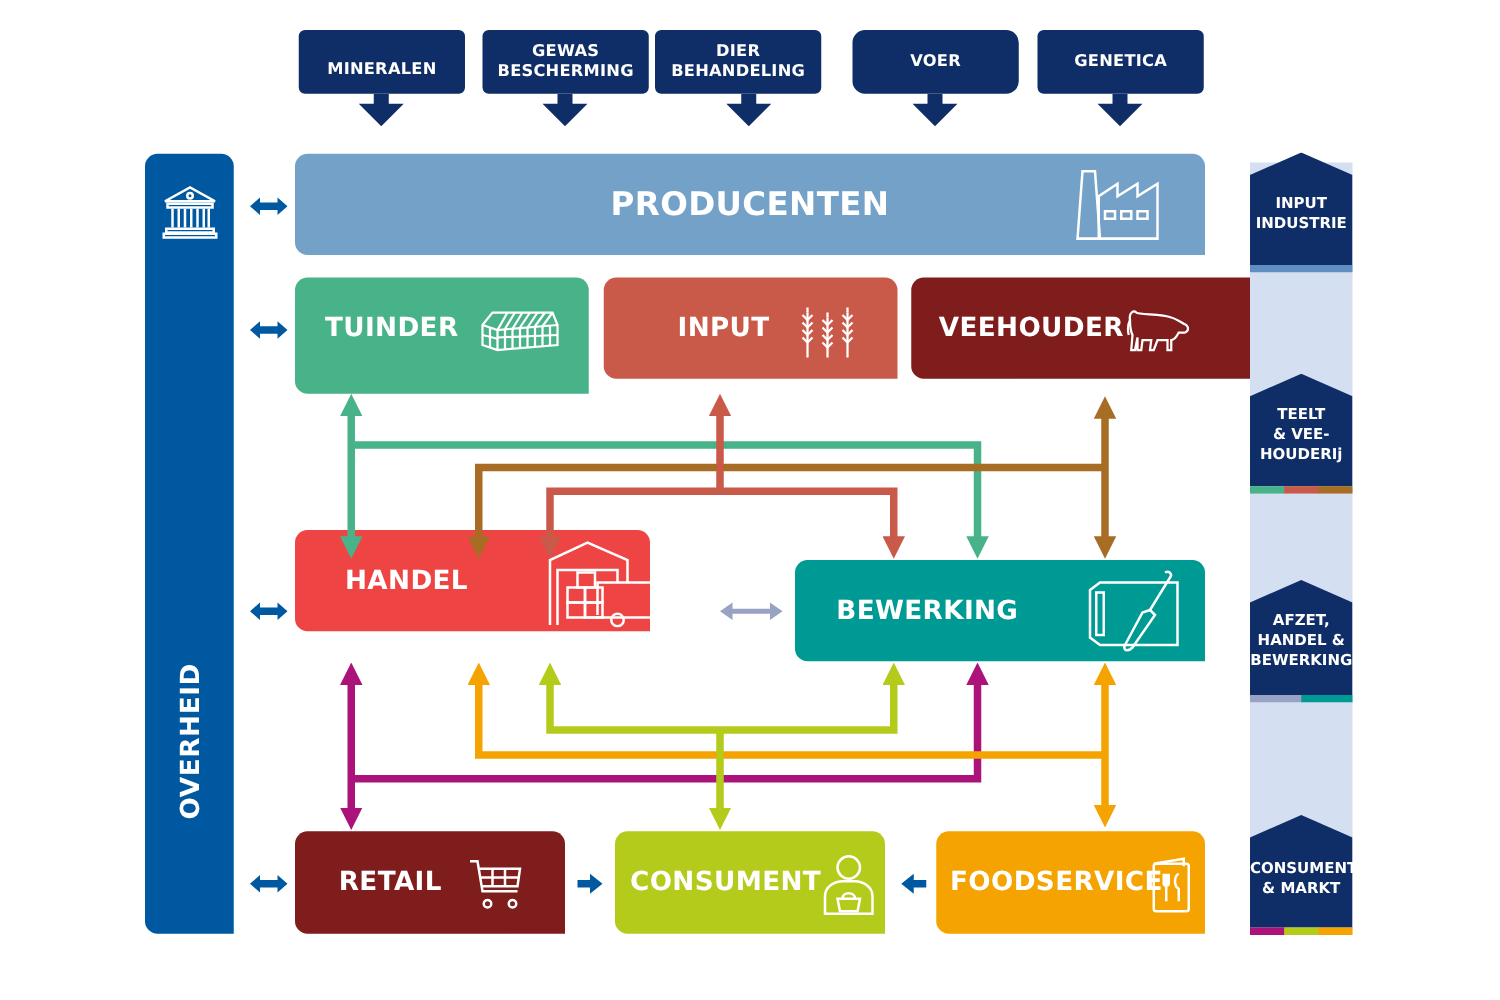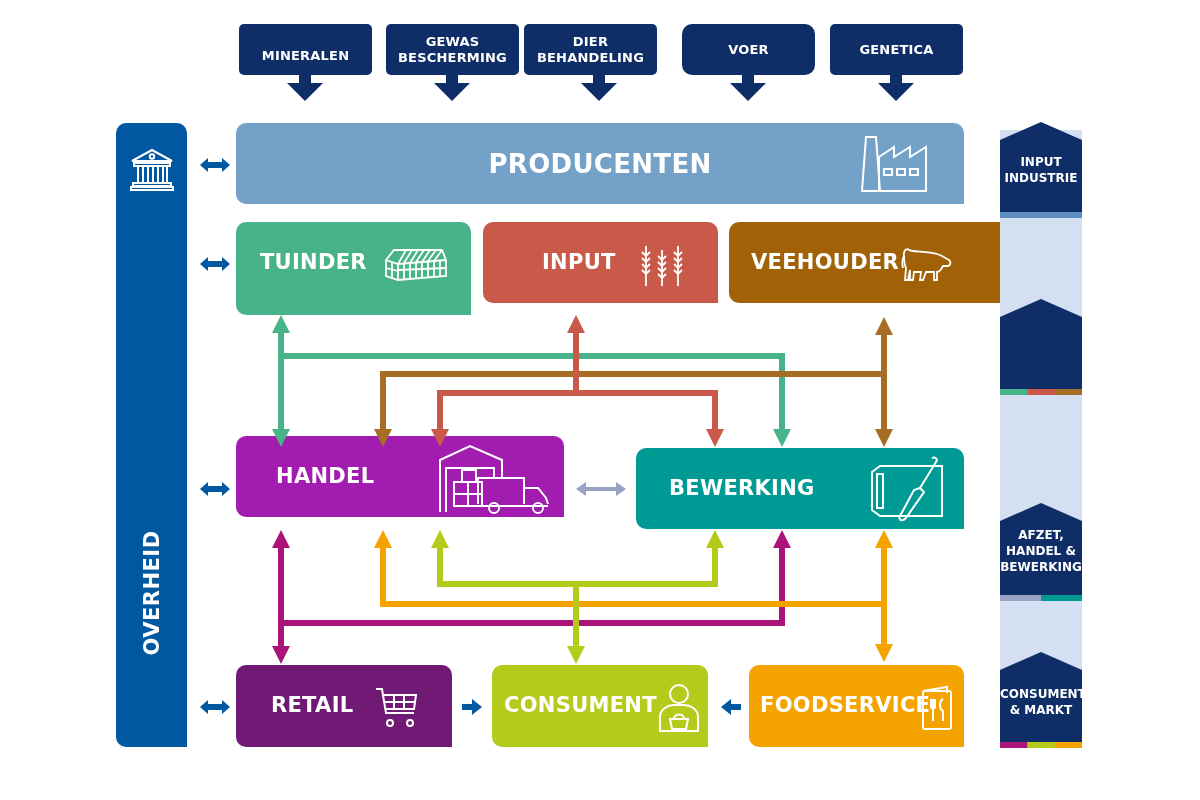--- a/index.html
+++ b/index.html
@@ -147,31 +147,31 @@
       <path d="M8 46 L8 10"></path>
         <path d="M8 6 L8 10 M4 12 L8 16 L12 12 M4 18 L8 22 L12 18 M4 24 L8 28 L12 24 M4 30 L8 34 L12 30"></path>
       <path d="M24 46 L24 14"></path>
         <path d="M24 10 L24 14 M20 16 L24 20 L28 16 M20 22 L24 26 L28 22 M20 28 L24 32 L28 28 M20 34 L24 38 L28 34"></path>
       <path d="M40 46 L40 10"></path>
         <path d="M40 6 L40 10 M36 12 L40 16 L44 12 M36 18 L40 22 L44 18 M36 24 L40 28 L44 24 M36 30 L40 34 L44 30"></path>
     </g>
   </svg>
 </div>
 
-<div class="box" style="left:729px;top:222px;width:283px;height:81px;background:#a16207">
+<div class="box" style="left:729px;top:222px;width:283px;height:81px;background:#7f1d1d">
   <span class="lbl" style="left:22px;top:28px">VEEHOUDER</span>
   <svg class="ico" style="left:172px;top:24px" width="52" height="36" viewBox="0 0 52 36">
     <g fill="none" stroke="#fff" stroke-width="1.8">
       <path d="M3 10 C2 4 6 2 8 4 C10 6 28 5 36 8 C40 9 44 12 48 14 C50 16 50 19 47 20 L42 20 C40 24 38 26 36 26 L36 34 L33 34 L33 26 L25 26 L22 34 L19 34 L20 26 L13 26 L12 34 L9 34 L9 24 L7 34 L4 34 L5 22 C3 18 3 14 3 10 Z"></path>
       <path d="M3 10 C1 14 1 18 2 22"></path>
     </g>
   </svg>
 </div>
 
-<div class="box" style="left:236px;top:436px;width:328px;height:81px;background:#a21caf">
+<div class="box" style="left:236px;top:424px;width:284px;height:81px;background:#ef4444">
   <span class="lbl" style="left:40px;top:28px">HANDEL</span>
   <svg class="ico" style="left:200px;top:6px" width="118" height="72" viewBox="0 0 118 72">
     <g fill="none" stroke="#fff" stroke-width="2">
       <path d="M4 70 L4 18 L34 4 L66 18 L66 36"></path>
       <path d="M10 70 L10 26 L58 26 L58 36"></path>
       <rect x="18" y="40" width="14" height="12"></rect>
         <rect x="26" y="28" width="14" height="12"></rect>
         <rect x="32" y="40" width="14" height="12"></rect>
       <rect x="18" y="52" width="14" height="12"></rect>
         <rect x="32" y="52" width="14" height="12"></rect>
@@ -193,21 +193,21 @@
   <svg class="ico" style="left:232px;top:6px" width="80" height="70" viewBox="0 0 80 70">
     <g fill="none" stroke="#fff" stroke-width="2">
       <path d="M4 18 L12 12 L74 12 L74 62 L12 62 L4 56 Z"></path>
       <rect x="9" y="20" width="6" height="34"></rect>
       <path d="M64 4 C68 2 70 6 68 8 L52 34"></path>
       <path d="M52 34 L56 38 L38 64 C34 68 30 66 32 62 L46 36 Z"></path>
     </g>
   </svg>
 </div>
 
-<div class="box" style="left:236px;top:665px;width:216px;height:82px;background:#701a75">
+<div class="box" style="left:236px;top:665px;width:216px;height:82px;background:#7f1d1d">
   <span class="lbl" style="left:35px;top:28px">RETAIL</span>
   <svg class="ico" style="left:138px;top:20px" width="46" height="46" viewBox="0 0 46 46">
     <g fill="none" stroke="#fff" stroke-width="2">
       <path d="M2 4 L8 4 L12 28 L40 28"></path>
       <path d="M10 10 L42 10 L40 24 L12 24"></path>
       <line x1="10" y1="17" x2="41" y2="17"></line>
       <line x1="20" y1="10" x2="20" y2="24"></line>
         <line x1="30" y1="10" x2="30" y2="24"></line>
       <circle cx="16" cy="38" r="3"></circle>
         <circle cx="36" cy="38" r="3"></circle>
@@ -300,22 +300,25 @@
       <div class="txt" style="top: 32px; white-space: pre-line;">INPUT
 INDUSTRIE</div>
     </div>
     <div class="stage" style="top: 299px; height: 96px;">
       <svg width="82" height="96" style="position: absolute; left: 0px; top: 0px;">
         <path d="M0 18 L41 0 L82 18 L82 90 L0 90 Z" fill="#0f2d66"></path>
         <rect x="0" y="90" width="27.833333333333332" height="6" fill="#48b388"></rect>
         <rect x="27.333333333333332" y="90" width="27.833333333333332" height="6" fill="#c95949"></rect>
         <rect x="54.666666666666664" y="90" width="27.833333333333332" height="6" fill="#a86d25"></rect>
       </svg>
-    </div>
-    <div class="stage" style="top: 503px; height: 98px;">
+      <div class="txt" style="top: 24px; white-space: pre-line;">TEELT
+&amp; VEE-
+HOUDERIj</div>
+    </div>
+    <div class="stage" style="top: 464px; height: 98px;">
       <svg width="82" height="98" style="position: absolute; left: 0px; top: 0px;">
         <path d="M0 18 L41 0 L82 18 L82 92 L0 92 Z" fill="#0f2d66"></path>
         <rect x="0" y="92" width="41.5" height="6" fill="#98a3c4"></rect>
         <rect x="41" y="92" width="41.5" height="6" fill="#009a95"></rect>
       </svg>
       <div class="txt" style="top: 24px; white-space: pre-line;">AFZET,
 HANDEL &amp;
 BEWERKING</div>
     </div>
     <div class="stage" style="top: 652px; height: 96px;">

